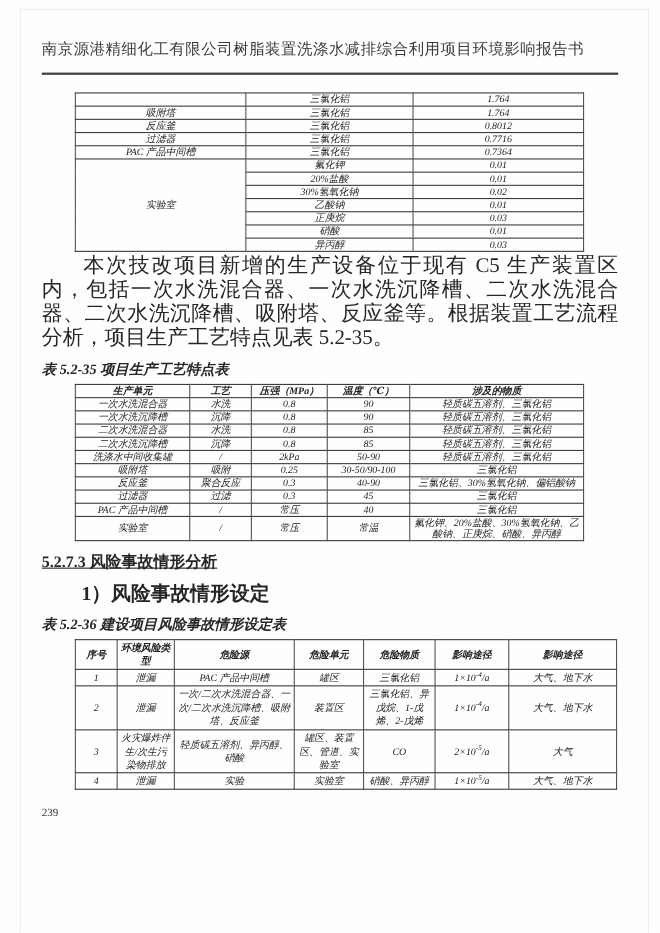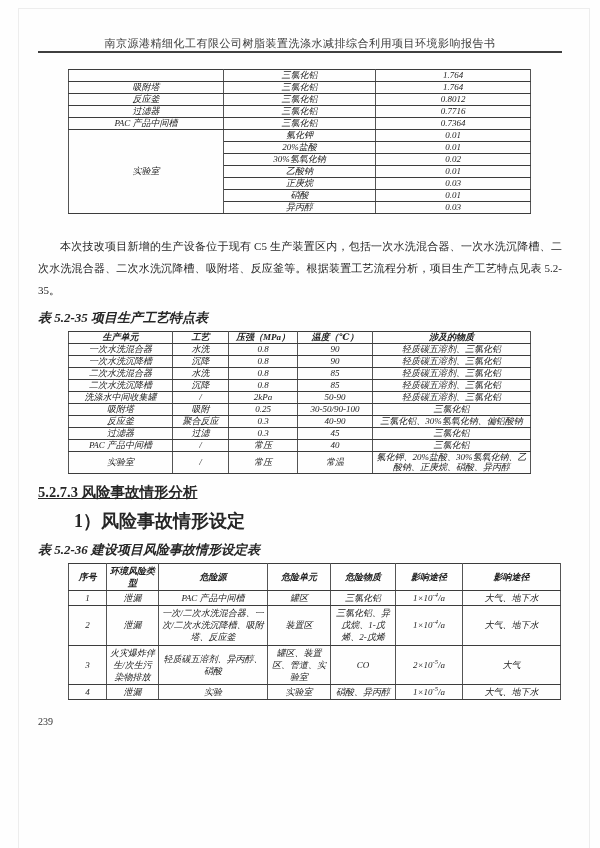--- a/index.html
+++ b/index.html
@@ -11,25 +11,25 @@
     padding:36px 38px 0 38px;
     font-family:"Liberation Serif","DejaVu Serif",serif;
     color:#262626;
     overflow:hidden;
   }
   .scan-edge{
     position:absolute;left:18px;top:8px;width:570px;height:840px;
     border:1px solid #ededed;pointer-events:none;
   }
   .doc-header-title{
-    text-align:center;
-    font-size:11px;
+    text-align:left;
+    font-size:14px;
     letter-spacing:.5px;
     color:#3a3a3a;
-    padding-bottom:0;
+    padding-bottom:12px;
   }
   .header-rule{border-bottom:2px solid #3f3f3f;}
   table{border-collapse:collapse;table-layout:fixed;margin-left:30px;font-style:italic;}
   td,th{
     border:1px solid #555;
     border-top-color:#3c3c3c;border-bottom-color:#3c3c3c;
     text-align:center;vertical-align:middle;
     font-size:9px;color:#222;
     padding:0 2px;overflow:hidden;
     word-break:break-all;
@@ -40,22 +40,22 @@
   .storage-table{width:462px;margin-top:16px;}
   .storage-table td{height:11px;line-height:1.1;}
   .process-table{width:462px;margin-top:4px;}
   .process-table td,.process-table th{height:11px;line-height:1.15;}
   .risk-table{width:492px;margin-top:4px;}
   .risk-table td,.risk-table th{line-height:1.35;padding:1px 2px;}
   .body-heading{
     font-size:14.5px;margin-top:13px;text-indent:2em;
   }
   .para{
-    font-size:11px;line-height:22px;text-align:justify;
-    text-indent:2em;margin-top:21px;
+    font-size:19px;line-height:22px;text-align:justify;
+    text-indent:2em;margin-top:2px;
   }
   .table-title{
     font-size:13px;font-weight:bold;margin-top:8px;font-style:italic;
   }
   .num-heading{
     font-size:14.5px;font-weight:bold;margin-top:9px;text-decoration:underline;
   }
   .sub-heading{
     font-size:18px;font-weight:bold;margin-top:7px;text-indent:2em;
   }

